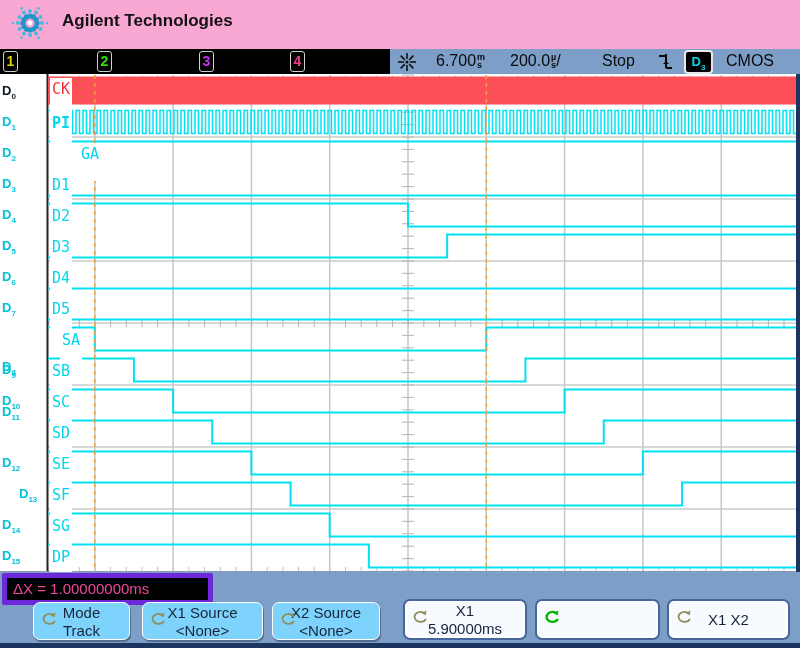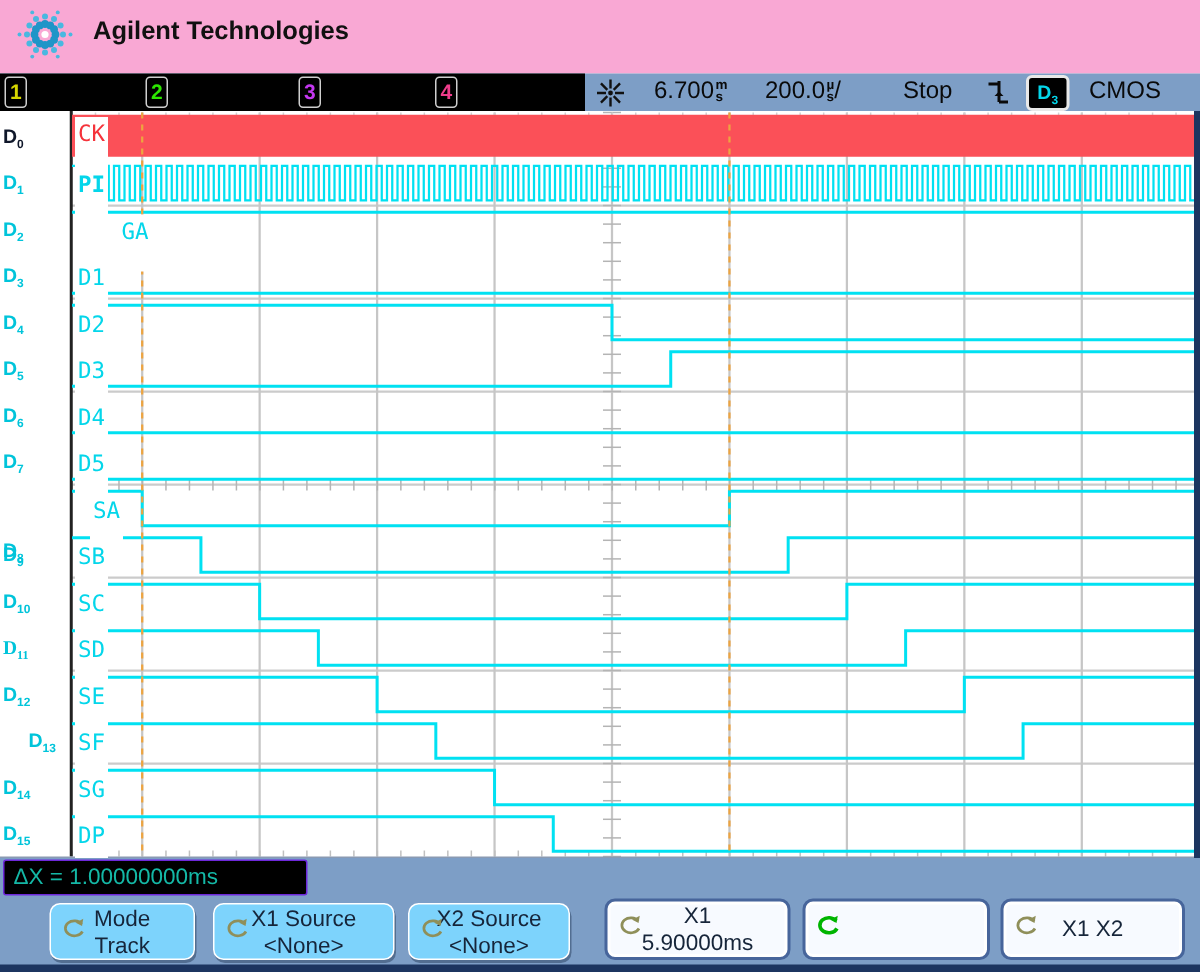--- a/index.html
+++ b/index.html
@@ -30,21 +30,21 @@
      line-height:22px;height:38px;color:#04d6ea;background:#fff;padding:0 2px;z-index:3;}
   .chbadge{position:absolute;left:2px;z-index:3;color:#00c4da;font-size:13px;
      font-family:"Liberation Sans",sans-serif;font-weight:bold;}
   .chbadge sub{font-size:8px;}
   .rightstrip{position:absolute;left:796px;top:0px;width:4px;height:498px;
      background:#1c3560;z-index:4;}
   
   .bottombar{position:absolute;left:0;top:572px;width:800px;height:76px;
      background:#7d9ec6;border-bottom:5px solid #1c3560;box-sizing:border-box;z-index:5;}
   .deltabox{position:absolute;left:2px;top:1px;width:195px;height:22px;background:#000;
-     border:1px solid #6d28d9;border-radius:2px;color:#14b8a6;font-size:15px;
+     border:5px solid #6d28d9;border-radius:2px;color:#ec4899;font-size:15px;
      line-height:22px;padding-left:6px;white-space:nowrap;}
   .sk{position:absolute;top:30px;height:38px;border-radius:7px;box-sizing:border-box;
      text-align:center;color:#16253a;font-size:15px;line-height:18px;cursor:pointer;}
   .sk-cream{background:#7dd3fc;border:1px solid #fff;
      box-shadow:1px 2px 0 rgba(30,50,80,.45);padding-top:1px;}
   .sk-blue{background:#f7faff;border:2px solid #47659b;
      box-shadow:inset 0 0 0 2px #fff;top:27px;height:41px;padding-top:1px;}
   .sk .knob{position:absolute;left:7px;top:8px;}
   .sk.single{line-height:36px;text-align:center;}
 </style>
@@ -369,21 +369,21 @@
       <div class="chbadge" style="top: 195px;"><span>D</span><sub>6</sub></div>
       <div class="wavelabel" style="left: 50px; top: 193px;">D4</div>
       <div class="chbadge" style="top: 226px;"><span>D</span><sub>7</sub></div>
       <div class="wavelabel" style="left: 50px; top: 224px;">D5</div>
       <div class="chbadge" style="top: 257px; margin-top: 28px;"><span>D</span><sub>8</sub></div>
       <div class="wavelabel" style="left: 60px; top: 255px;">SA</div>
       <div class="chbadge" style="top: 288px;"><span>D</span><sub>9</sub></div>
       <div class="wavelabel" style="left: 50px; top: 286px;">SB</div>
       <div class="chbadge" style="top: 319px;"><span>D</span><sub>10</sub></div>
       <div class="wavelabel" style="left: 50px; top: 317px;">SC</div>
-      <div class="chbadge" style="top: 350px; font-family: Liberation Serif, serif;"><span>D</span><sub>11</sub></div>
+      <div class="chbadge" style="top: 330px;"><span>D</span><sub>11</sub></div>
       <div class="wavelabel" style="left: 50px; top: 348px;">SD</div>
       <div class="chbadge" style="top: 381px;"><span>D</span><sub>12</sub></div>
       <div class="wavelabel" style="left: 50px; top: 379px;">SE</div>
       <div class="chbadge" style="top: 412px; padding-left: 17px;"><span>D</span><sub>13</sub></div>
       <div class="wavelabel" style="left: 50px; top: 410px;">SF</div>
       <div class="chbadge" style="top: 443px;"><span>D</span><sub>14</sub></div>
       <div class="wavelabel" style="left: 50px; top: 441px;">SG</div>
       <div class="chbadge" style="top: 474px;"><span>D</span><sub>15</sub></div>
       <div class="wavelabel" style="left: 50px; top: 472px;">DP</div>
     </div>

